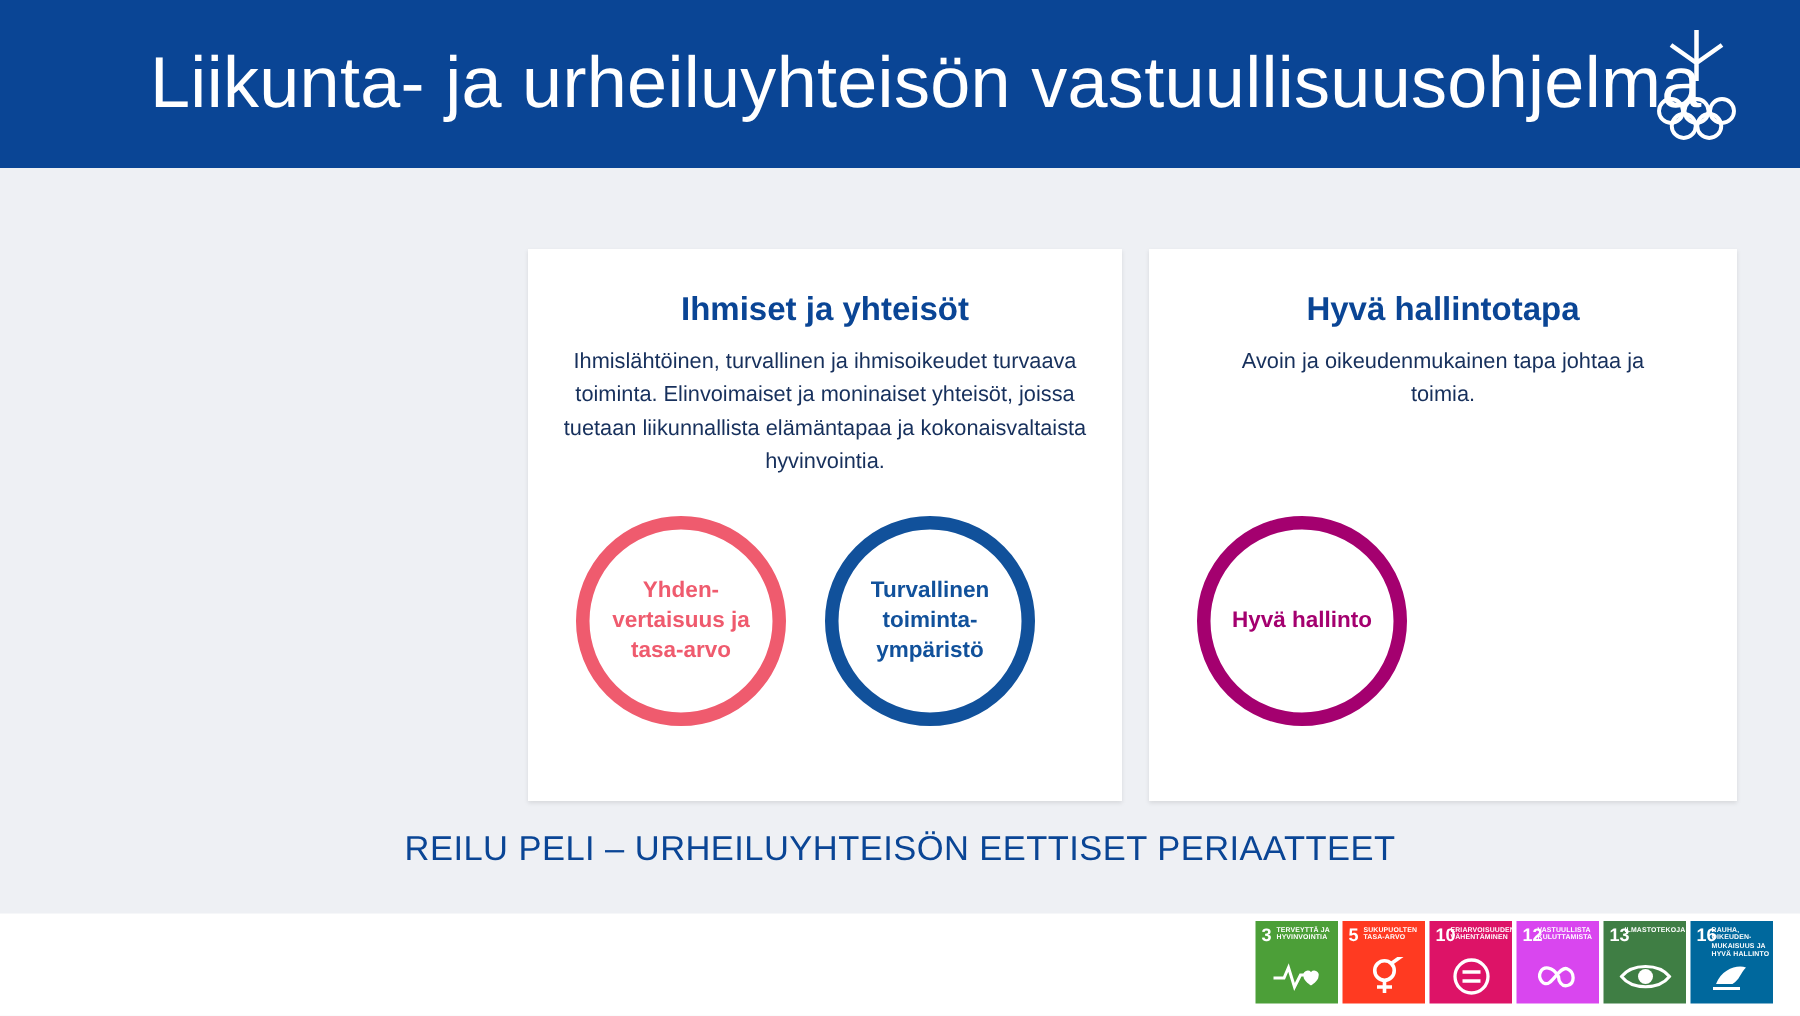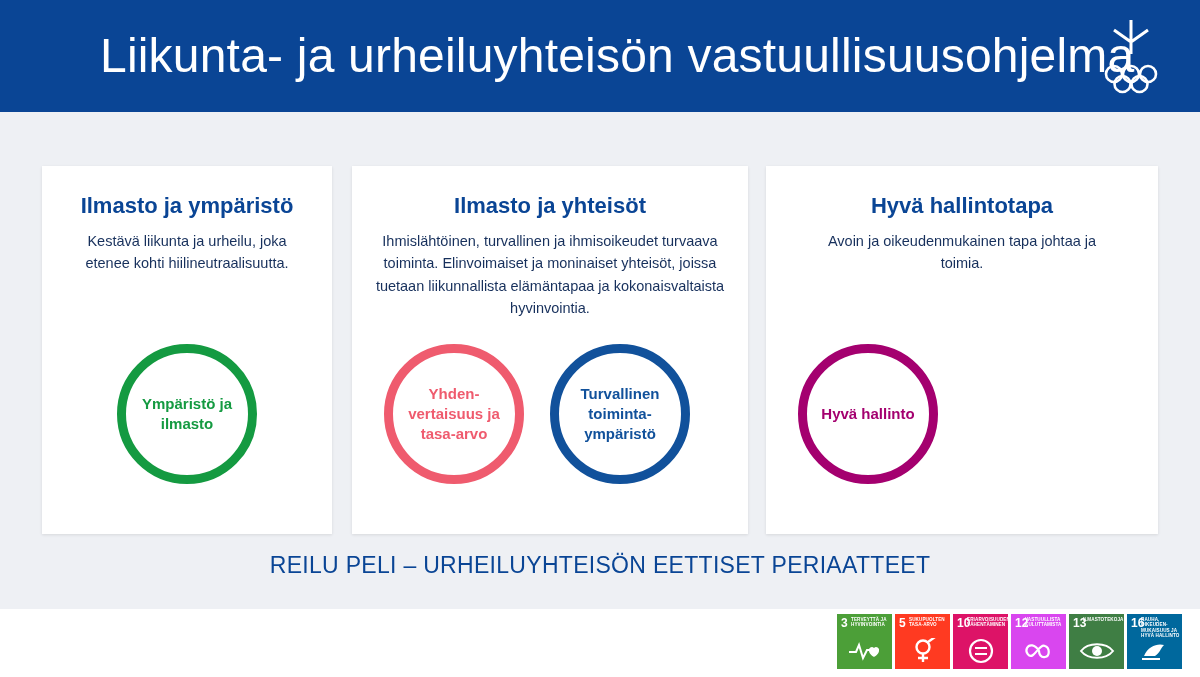--- a/index.html
+++ b/index.html
@@ -188,30 +188,23 @@
           <circle cx="52" cy="58" r="8"></circle>
           <circle cx="26.5" cy="68" r="8"></circle>
           <circle cx="43.5" cy="68" r="8"></circle>
         </g>
       </svg>
     </div>
   </div>
 
   <div class="body-bg"></div>
 
-  <div class="card" id="card-0">
-    <div class="card-title">Ilmasto ja ympäristö</div>
-    <div class="card-desc">Kestävä liikunta ja urheilu, joka etenee kohti hiilineutraalisuutta.</div>
-    <div class="ring" style="left:75px; top:178px; width:140px; height:140px; border:9px solid #149a41; color:#149a41;">
-      <span>Ympäristö ja ilmasto</span>
-    </div>
-  </div>
 
   <div class="card" id="card-1">
-    <div class="card-title">Ilmasto ja yhteisöt</div>
+    <div class="card-title">Ihmiset ja yhteisöt</div>
     <div class="card-desc">Ihmislähtöinen, turvallinen ja ihmisoikeudet turvaava toiminta. Elinvoimaiset ja moninaiset yhteisöt, joissa tuetaan liikunnallista elämäntapaa ja kokonaisvaltaista hyvinvointia.</div>
     <div class="ring" style="left:32px; top:178px; width:140px; height:140px; border:9px solid #ef5b6e; color:#ef5b6e;">
       <span>Yhden-vertaisuus ja tasa-arvo</span>
     </div>
     <div class="ring" style="left:198px; top:178px; width:140px; height:140px; border:9px solid #11519b; color:#11519b;">
       <span>Turvallinen toiminta-ympäristö</span>
     </div>
   </div>
 
   <div class="card" id="card-2">

